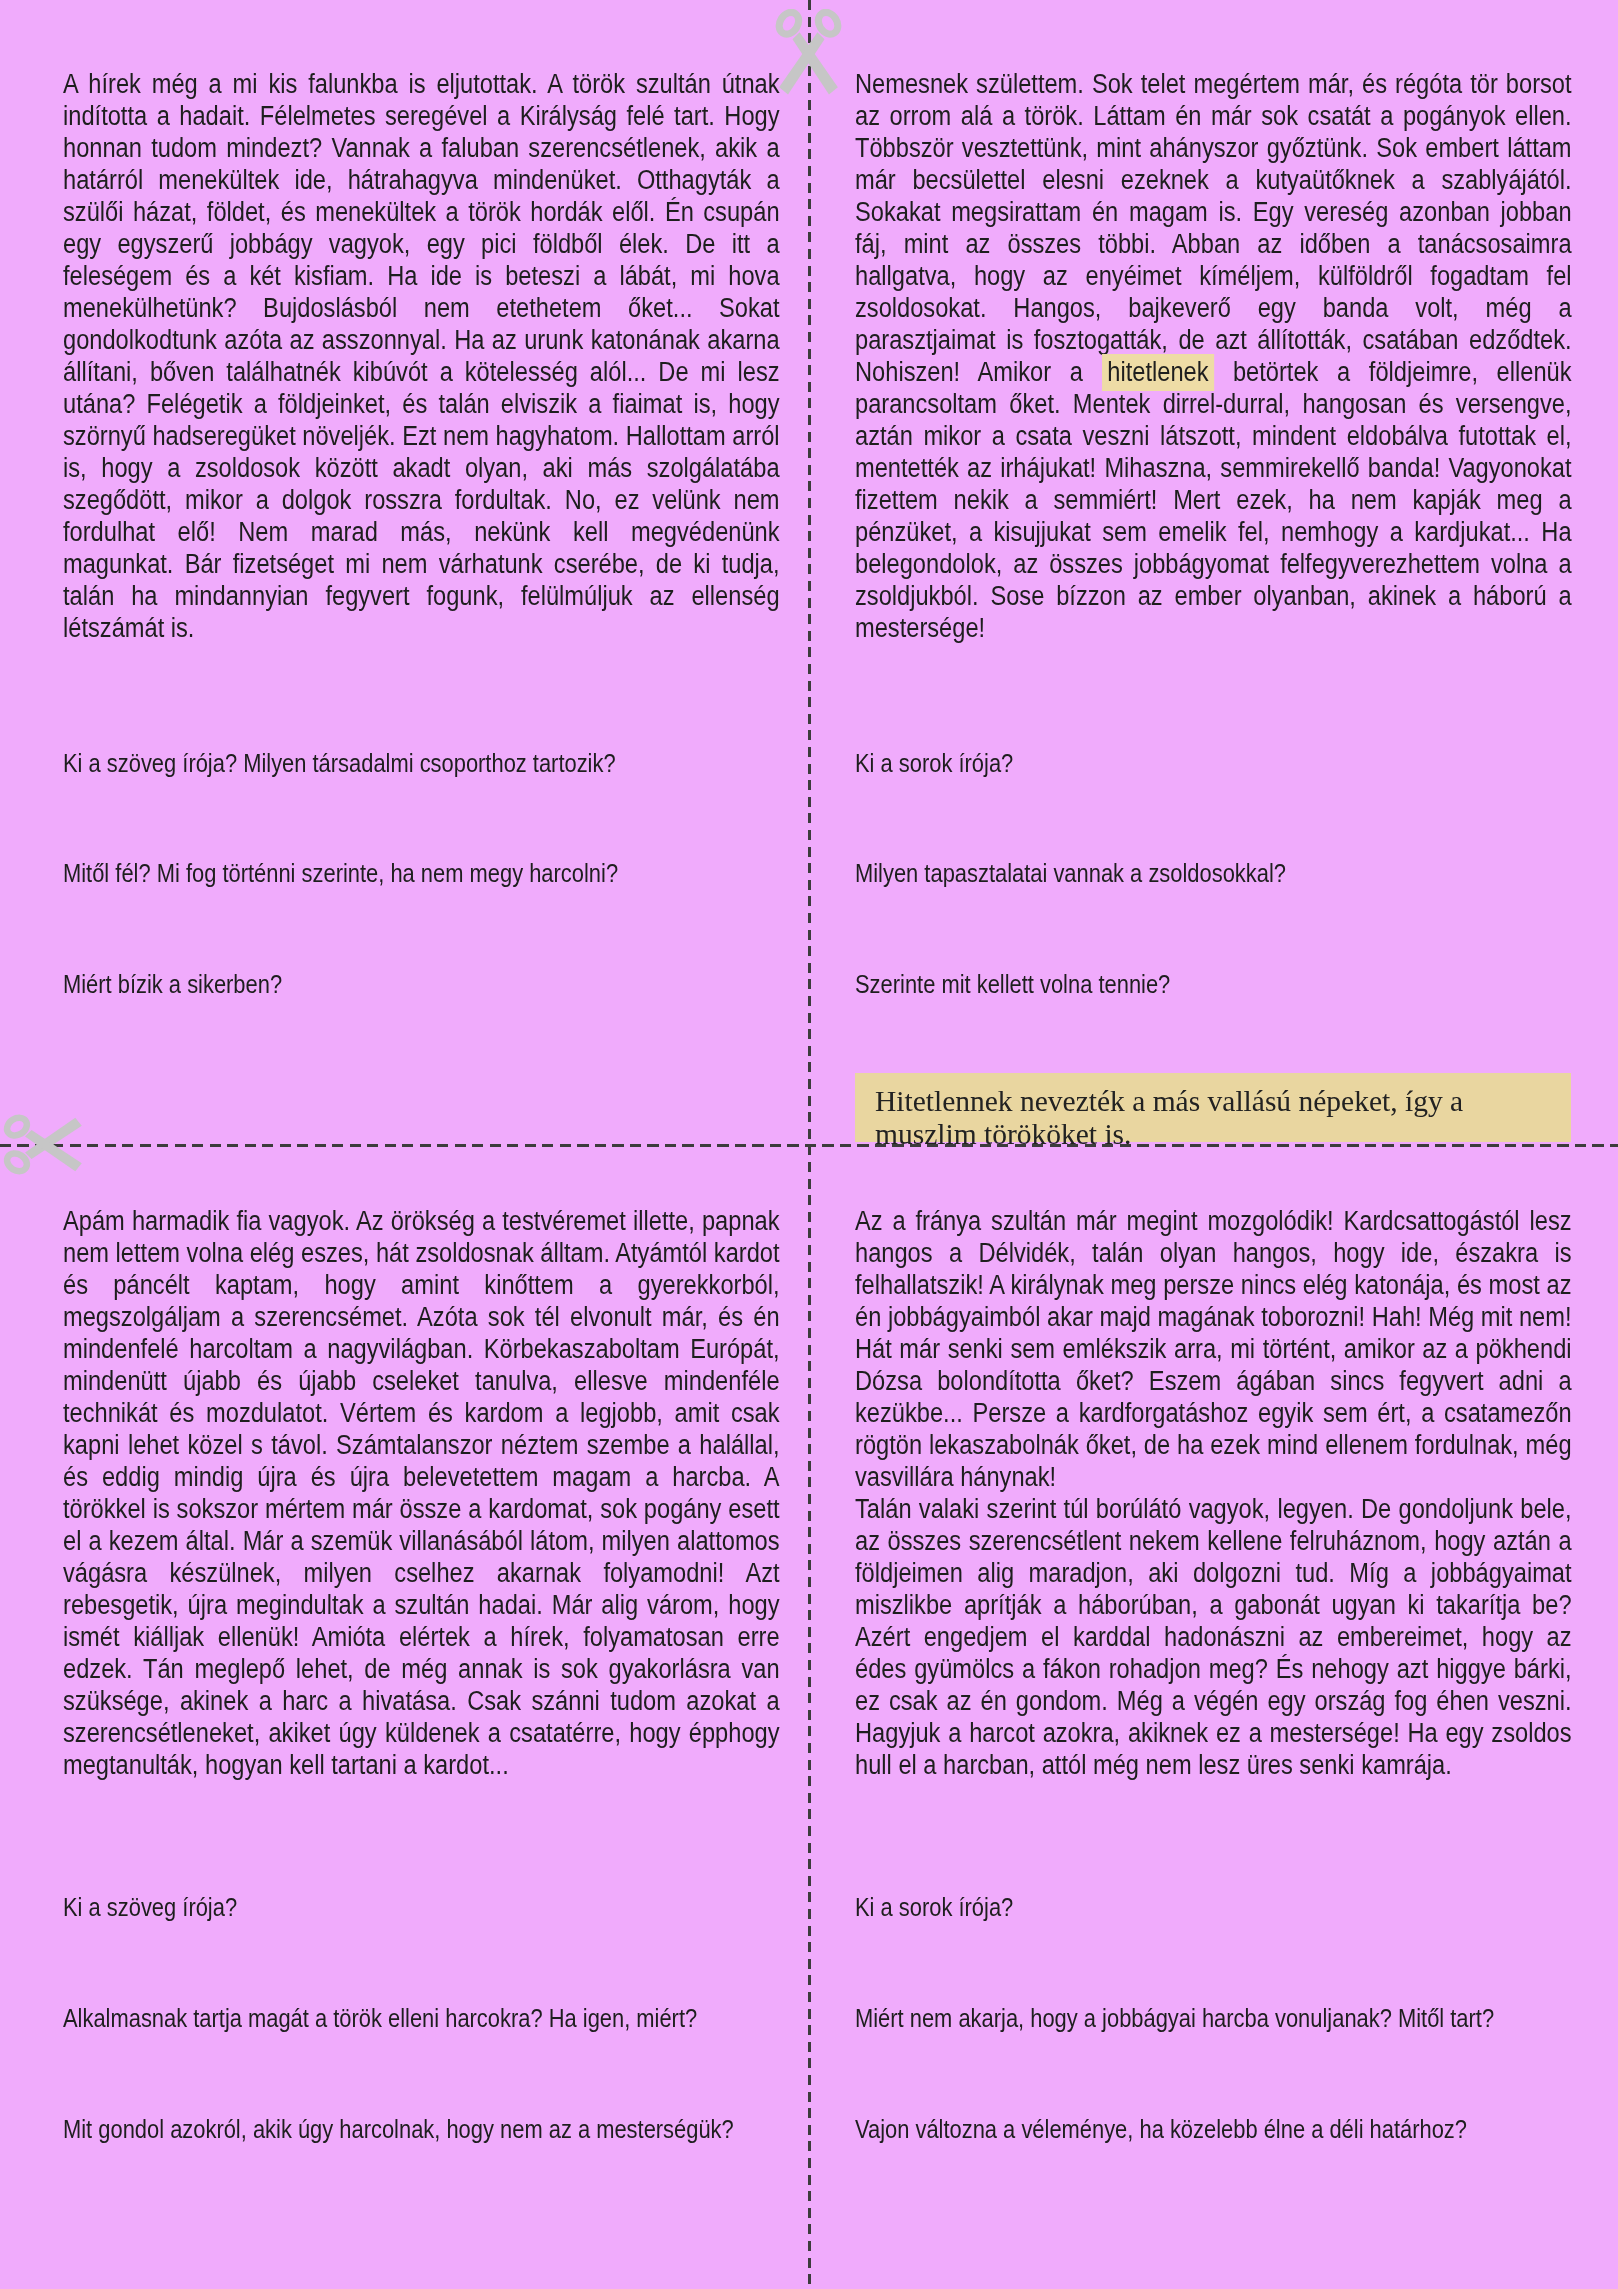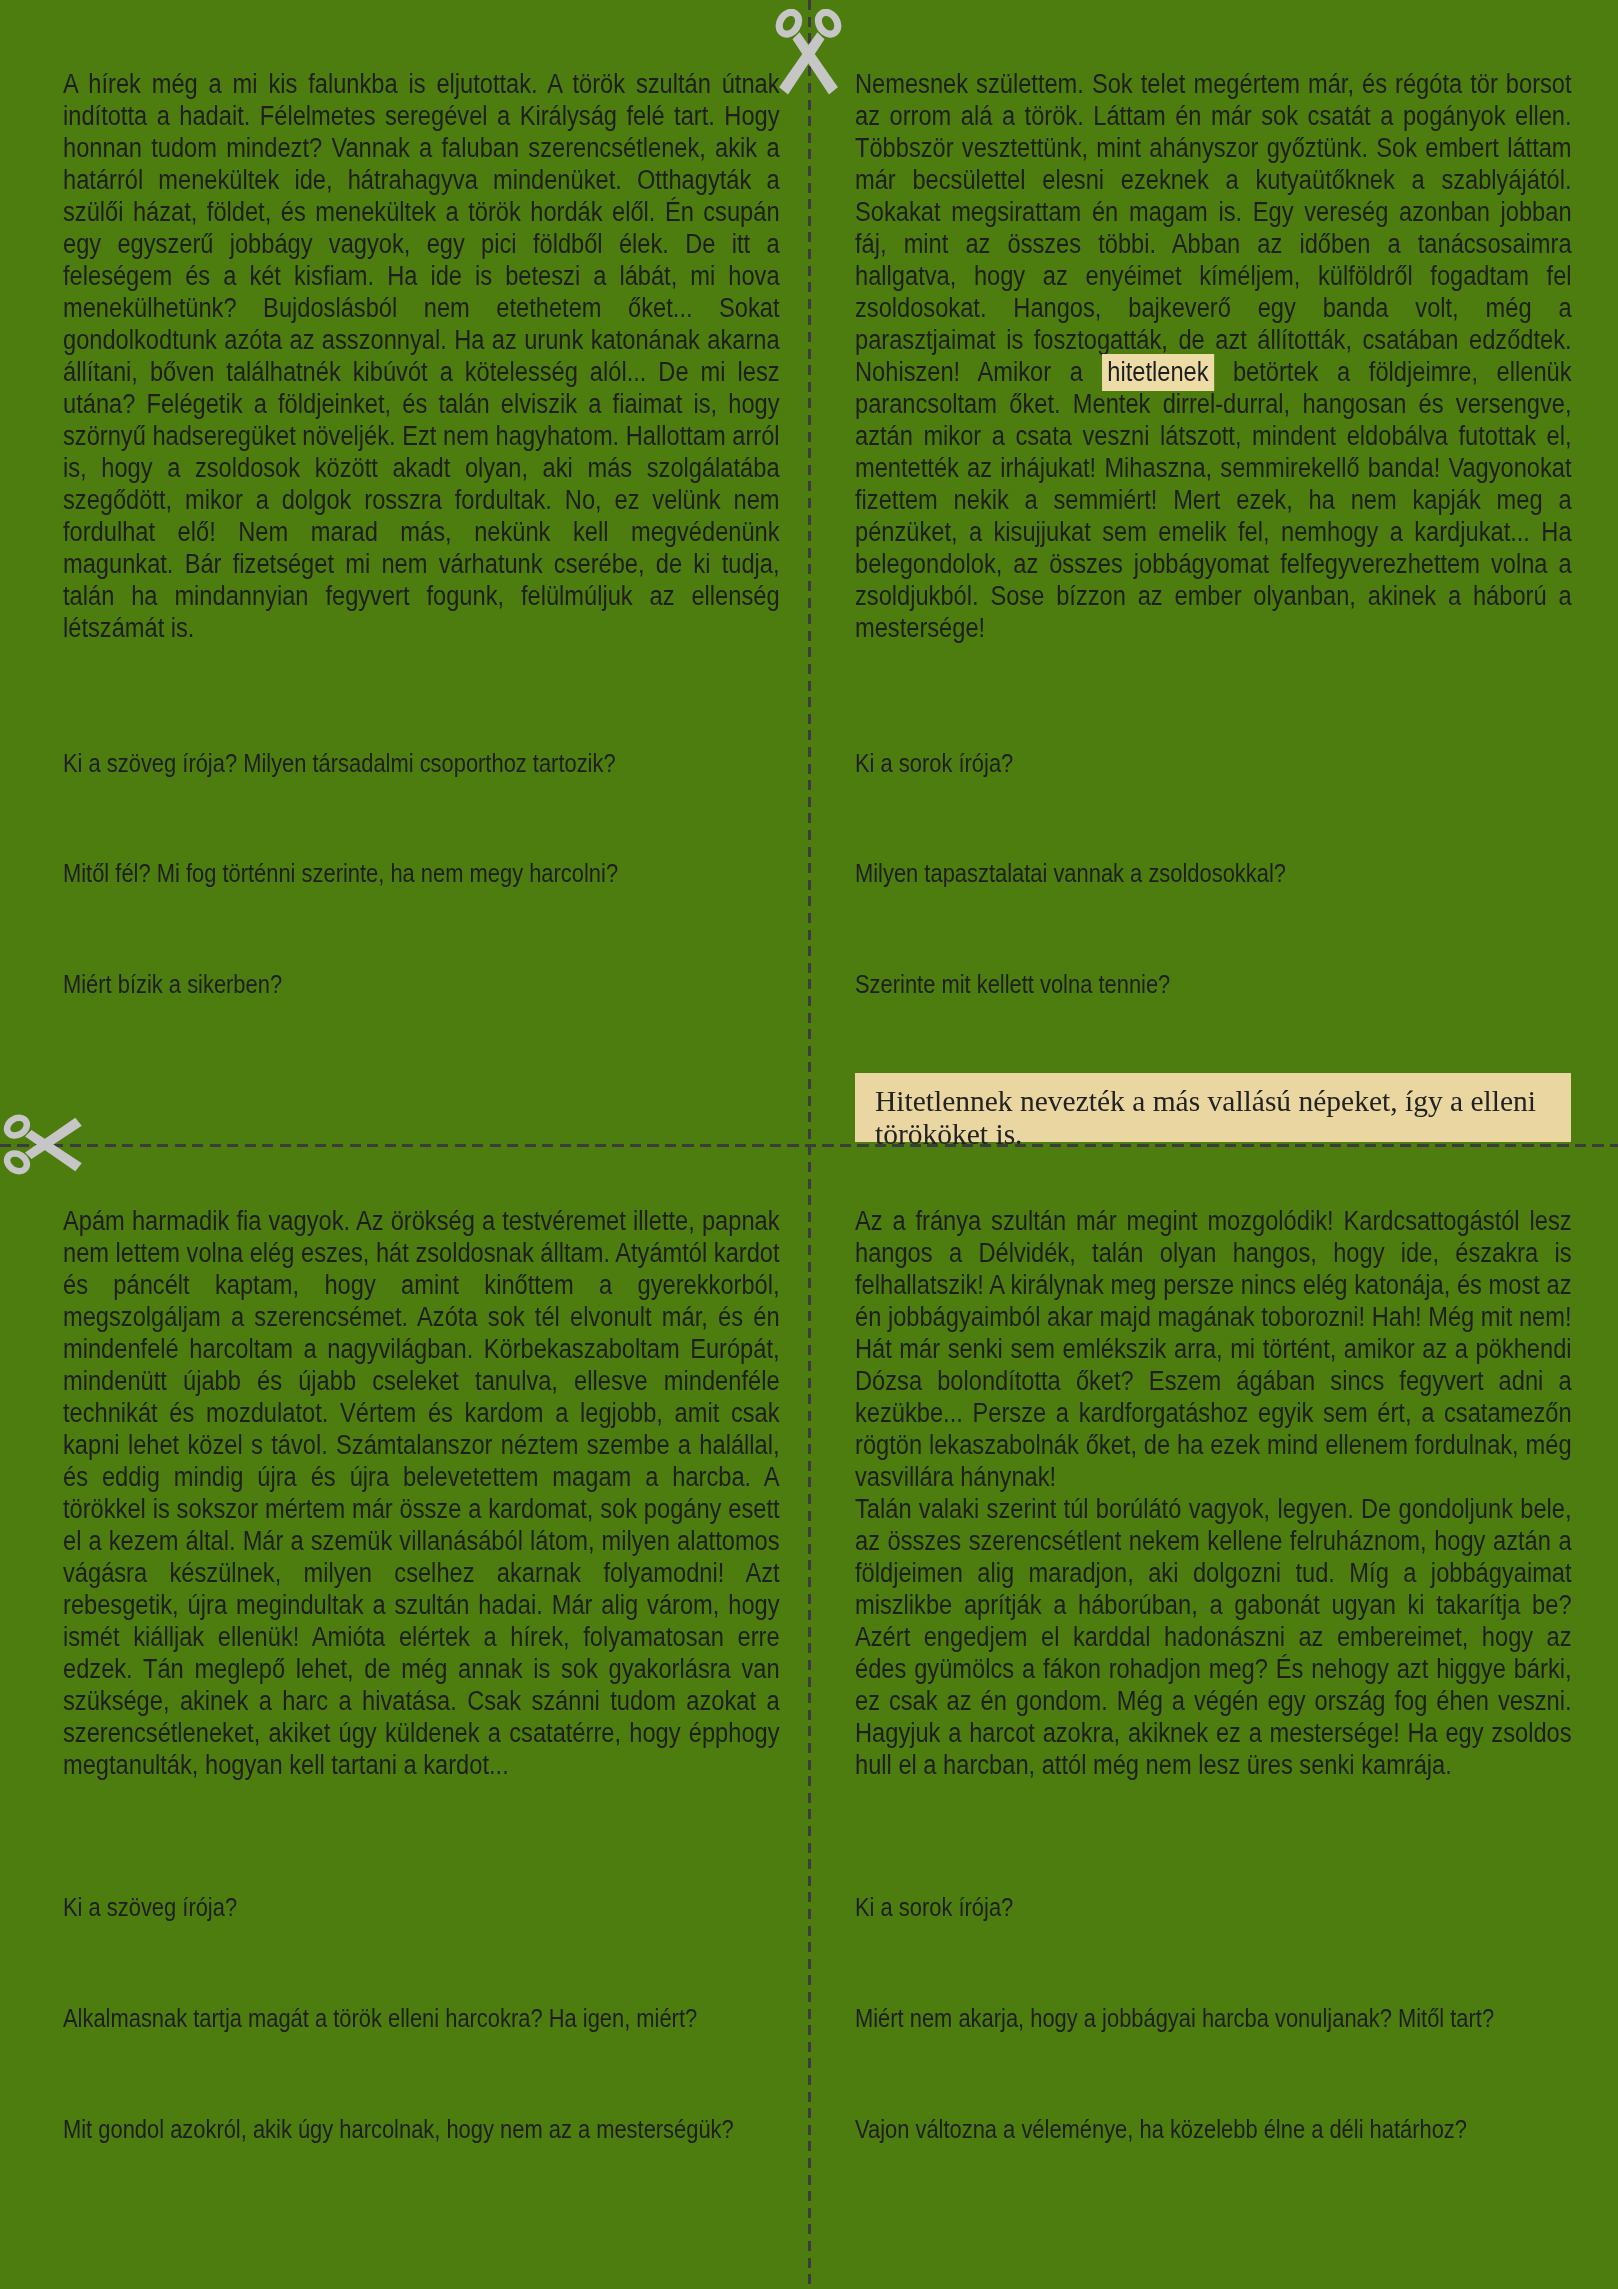--- a/index.html
+++ b/index.html
@@ -1,19 +1,19 @@
 <!DOCTYPE html>
 <html lang="hu" style="font-size:14.8px"><head>
 <meta charset="utf-8">
 <style>
   html,body{margin:0;padding:0;background:#fff;}
   .page{
     position:relative;
     width:1619px;height:2290px;
-    background:#4d7c0f;
+    background:#f0abfc;
     overflow:hidden;
     font-family:"Liberation Sans", sans-serif;
     color:#1e1e1e;
   }
   
   .vline{
     position:absolute;left:808px;top:0;width:2.8px;height:2290px;
     background:repeating-linear-gradient(to bottom,#3c3c3c 0 10px,transparent 10px 16.6px);
   }
   .hline{
@@ -95,21 +95,21 @@
   <div class="question q-l q-row1">Ki a szöveg írója? Milyen társadalmi csoporthoz tartozik?</div>
   <div class="question q-l q-row2">Mitől fél? Mi fog történni szerinte, ha nem megy harcolni?</div>
   <div class="question q-l q-row3">Miért bízik a sikerben?</div>
 
   <div class="passage p-tr">
     <p><span>Nemesnek születtem. Sok telet megértem már, és régóta tör borsot az orrom alá a török. Láttam én már sok csatát a pogányok ellen. Többször vesztettünk, mint ahányszor győztünk. Sok embert láttam már becsülettel elesni ezeknek a kutyaütőknek a szablyájától. Sokakat megsirattam én magam is. Egy vereség azonban jobban fáj, mint az összes többi. Abban az időben a tanácsosaimra hallgatva, hogy az enyéimet kíméljem, külföldről fogadtam fel zsoldosokat. Hangos, bajkeverő egy banda volt, még a parasztjaimat is fosztogatták, de azt állították, csatában edződtek. Nohiszen! Amikor a </span><span class="hl-word" style="background-color: rgb(238, 220, 166);">hitetlenek</span><span> betörtek a földjeimre, ellenük parancsoltam őket. Mentek dirrel-durral, hangosan és versengve, aztán mikor a csata veszni látszott, mindent eldobálva futottak el, mentették az irhájukat! Mihaszna, semmirekellő banda! Vagyonokat fizettem nekik a semmiért! Mert ezek, ha nem kapják meg a pénzüket, a kisujjukat sem emelik fel, nemhogy a kardjukat... Ha belegondolok, az összes jobbágyomat felfegyverezhettem volna a zsoldjukból. Sose bízzon az ember olyanban, akinek a háború a mestersége!</span></p>
   </div>
   <div class="question q-r q-row1">Ki a sorok írója?</div>
   <div class="question q-r q-row2">Milyen tapasztalatai vannak a zsoldosokkal?</div>
   <div class="question q-r q-row3">Szerinte mit kellett volna tennie?</div>
-  <div class="note-box" style="background-color: rgb(233, 214, 160);">Hitetlennek nevezték a más vallású népeket, így a elleni törököket is.</div>
+  <div class="note-box" style="background-color: rgb(233, 214, 160);">Hitetlennek nevezték a más vallású népeket, így a muszlim törököket is.</div>
 
   <div class="passage p-bl">
     <p>Apám harmadik fia vagyok. Az örökség a testvéremet illette, papnak nem lettem volna elég eszes, hát zsoldosnak álltam. Atyámtól kardot és páncélt kaptam, hogy amint kinőttem a gyerekkorból, megszolgáljam a szerencsémet. Azóta sok tél elvonult már, és én mindenfelé harcoltam a nagyvilágban. Körbekaszaboltam Európát, mindenütt újabb és újabb cseleket tanulva, ellesve mindenféle technikát és mozdulatot. Vértem és kardom a legjobb, amit csak kapni lehet közel s távol. Számtalanszor néztem szembe a halállal, és eddig mindig újra és újra belevetettem magam a harcba. A törökkel is sokszor mértem már össze a kardomat, sok pogány esett el a kezem által. Már a szemük villanásából látom, milyen alattomos vágásra készülnek, milyen cselhez akarnak folyamodni! Azt rebesgetik, újra megindultak a szultán hadai. Már alig várom, hogy ismét kiálljak ellenük! Amióta elértek a hírek, folyamatosan erre edzek. Tán meglepő lehet, de még annak is sok gyakorlásra van szüksége, akinek a harc a hivatása. Csak szánni tudom azokat a szerencsétleneket, akiket úgy küldenek a csatatérre, hogy épphogy megtanulták, hogyan kell tartani a kardot...</p>
   </div>
   <div class="question q-l q-row4">Ki a szöveg írója?</div>
   <div class="question q-l q-row5">Alkalmasnak tartja magát a török elleni harcokra? Ha igen, miért?</div>
   <div class="question q-l q-row6">Mit gondol azokról, akik úgy harcolnak, hogy nem az a mesterségük?</div>
 
   <div class="passage p-br">
     <p>Az a fránya szultán már megint mozgolódik! Kardcsattogástól lesz hangos a Délvidék, talán olyan hangos, hogy ide, északra is felhallatszik! A királynak meg persze nincs elég katonája, és most az én jobbágyaimból akar majd magának toborozni! Hah! Még mit nem!</p>

